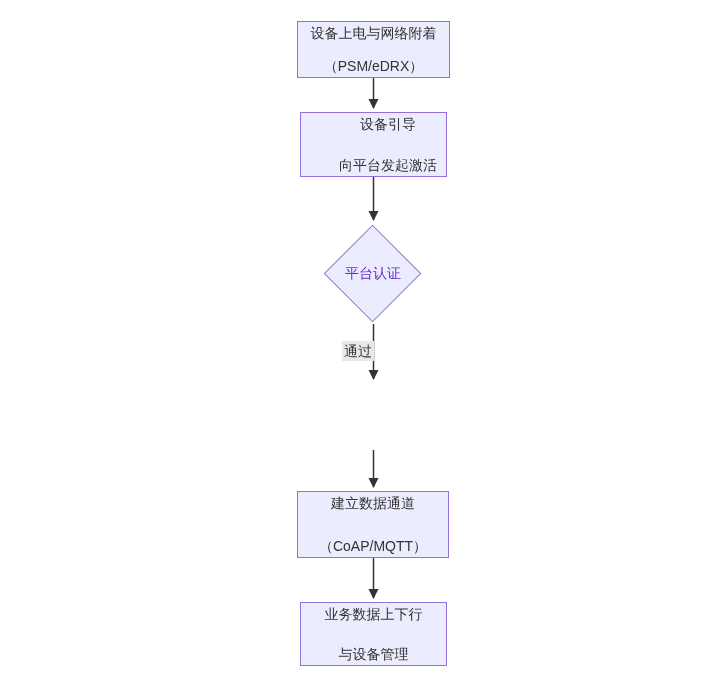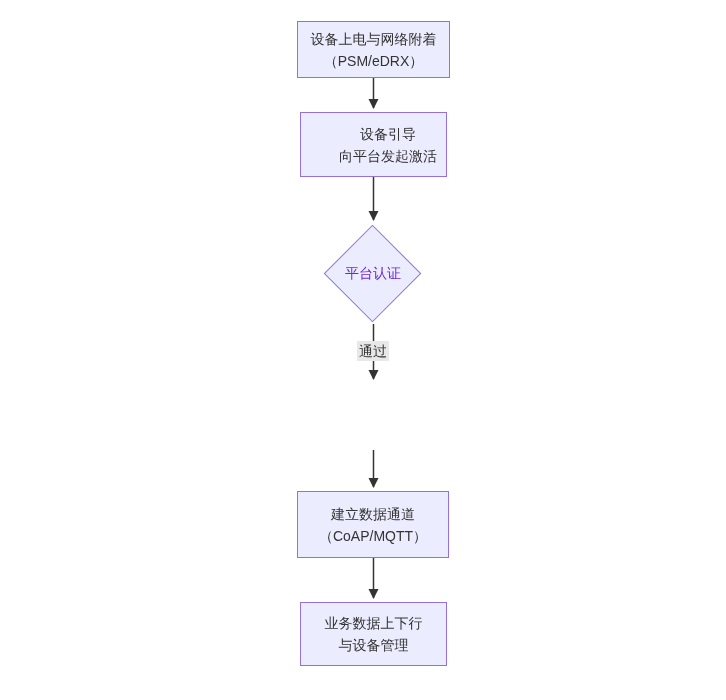--- a/index.html
+++ b/index.html
@@ -25,21 +25,21 @@
     pointer-events: none;
   }
   .node {
     position: absolute;
     box-sizing: border-box;
     background: #ECECFF;
     border: 1px solid #9370DB;
     display: flex;
     flex-direction: column;
     align-items: center;
-    justify-content: center;
+    justify-content: space-between;
     text-align: center;
     font-size: 14px;
     line-height: 22px;
     color: #333333;
   }
   .diamond-wrap {
     position: absolute;
     display: flex;
     align-items: center;
     justify-content: center;
@@ -99,21 +99,21 @@
   <div class="node" style="left:300px; top:112px; width:147px; height:65px;padding-left:29px;">
     <span>设备引导</span>
     <span>向平台发起激活</span>
   </div>
 
   <div class="diamond-wrap" style="left:323px; top:224px; width:100px; height:100px;">
     <div class="diamond-shape"></div>
     <span class="diamond-label">平台认证</span>
   </div>
 
-  <div class="edge-label" style="left:373px; top:341px;">通过</div>
+  <div class="edge-label" style="left:358px; top:341px;">通过</div>
 
 
   <div class="node" style="left:297px; top:491px; width:152px; height:67px;">
     <span>建立数据通道</span>
     <span>（CoAP/MQTT）</span>
   </div>
 
   <div class="node" style="left:300px; top:602px; width:147px; height:64px;">
     <span>业务数据上下行</span>
     <span>与设备管理</span>

